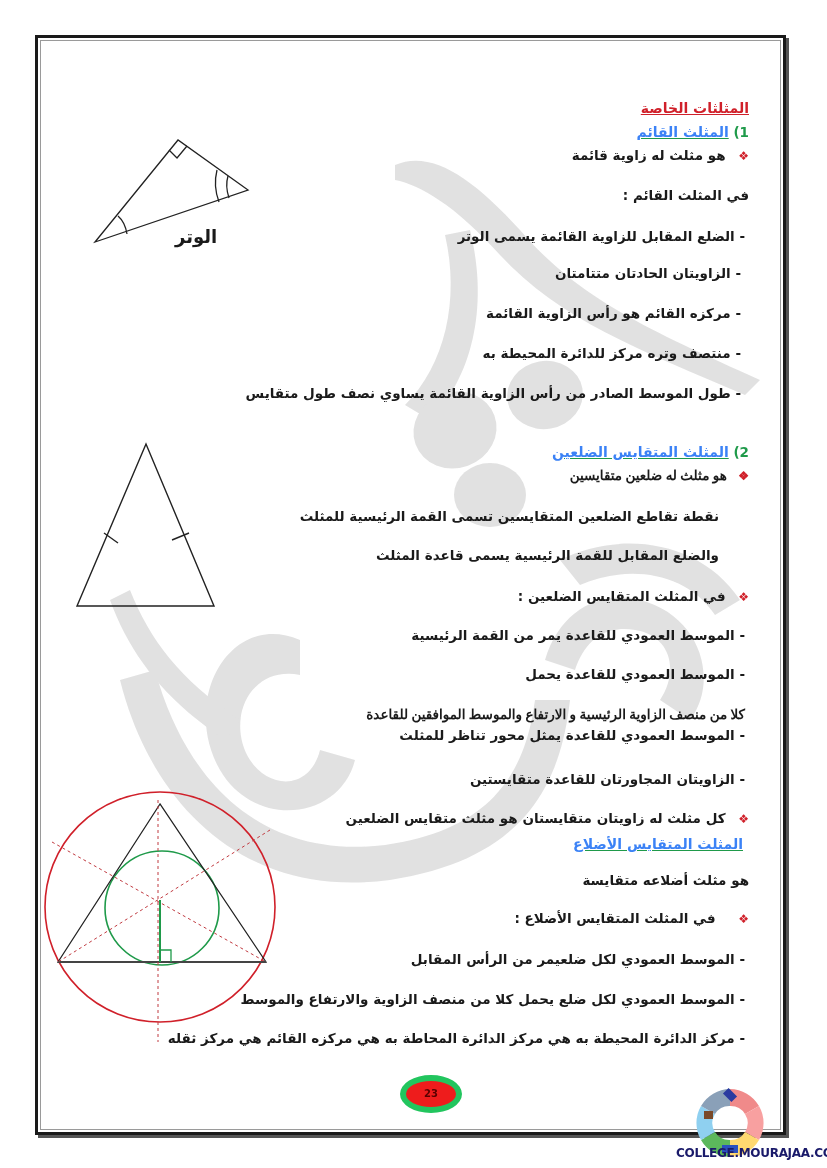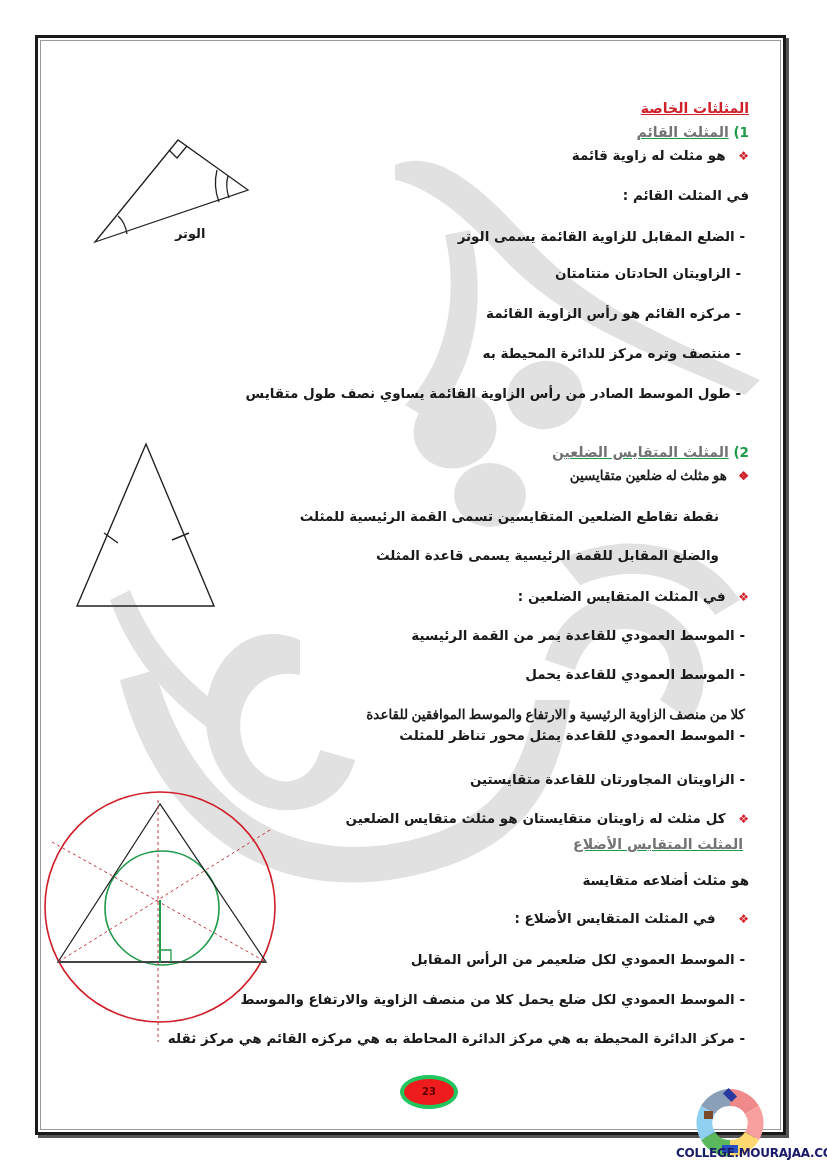--- a/index.html
+++ b/index.html
@@ -6,26 +6,26 @@
     body { width: 827px; height: 1168px; position: relative; overflow: hidden;
            font-family: "DejaVu Sans", sans-serif; color: #111; }
     .page-frame { position: absolute; left: 35px; top: 35px; width: 751px; height: 1100px;
                   border: 3px solid #1a1a1a; box-shadow: 3px 3px 0 #555; box-sizing: border-box; }
     .page-frame::after { content: ""; position: absolute; left: 2px; top: 2px; right: 2px; bottom: 2px;
                   border: 1px solid #9a9a9a; }
     .watermark { position: absolute; left: 0; top: 0; width: 827px; height: 1168px; pointer-events: none; }
     .line { position: absolute; direction: rtl; text-align: right; white-space: nowrap;
             font-size: 13.5px; font-weight: bold; color: #1a1a1a; }
     .h-red { color: #d0202a; text-decoration: underline; text-decoration-color: #d0202a; font-size: 14px; }
-    .h-green { color: #737373; text-decoration: underline; text-decoration-color: #1f9a4a; font-size: 14px; }
+    .h-green { color: #3b82f6; text-decoration: underline; text-decoration-color: #1f9a4a; font-size: 14px; }
     .num { color: #1f9a4a; font-weight: bold; }
     .bullet { color: #d0202a; font-size: 12px; margin-left: 8px; }
     .fig { position: absolute; }
     .page-num { position: absolute; left: 400px; top: 1075px; width: 50px; height: 26px;
-                background: #ee1c1c; border: 4px solid #22c55e; border-radius: 50%;
+                background: #ee1c1c; border: 6px solid #22c55e; border-radius: 50%;
                 color: #5a0000; font-size: 10px; font-weight: bold; text-align: center; line-height: 26px; }
     .logo { position: absolute; left: 690px; top: 1075px; width: 80px; height: 85px; }
     .logo-url { position: absolute; left: 676px; top: 1146px; font-family: "DejaVu Sans", sans-serif;
                 font-weight: bold; font-size: 12px; color: #1a1a6a; letter-spacing: -0.3px; }
   </style>
 </head>
 <body>
 
 <svg class="watermark" viewBox="0 0 827 1168">
   <g fill="#dcdcdc" opacity="0.85">
@@ -63,21 +63,21 @@
 
 <svg class="fig" style="left:85px; top:130px;" width="175" height="125" viewBox="0 0 175 125">
   <g stroke="#222" stroke-width="1.3" fill="none">
     <polygon points="10,112 93,10 163,60"></polygon>
     <polyline points="84,20 92,28 102,16"></polyline>
     <path d="M132 40 Q128 56 134 72"></path>
     <path d="M143 46 Q140 56 144 68"></path>
     <path d="M33 86 Q40 92 42 104"></path>
   </g>
 </svg>
-<div class="line" style="left:175px; top:226px; font-size:13px;">الوتر</div>
+<div class="line" style="left:175px; top:226px; font-size:18px;">الوتر</div>
 
 <div class="line" style="right:78px; top:444px;">
   <span class="num">2)</span>
   <span class="h-green">المثلث المتقايس الضلعين</span>
 </div>
 <div class="line" style="right:78px; top:467px;font-family:Liberation Serif, serif;">
   <span class="bullet">❖</span>
   <span>هو مثلث له ضلعين متقايسين</span>
 </div>
 <div class="line" style="right:108px; top:508px;">نقطة تقاطع الضلعين المتقايسين تسمى القمة الرئيسية للمثلث</div>

